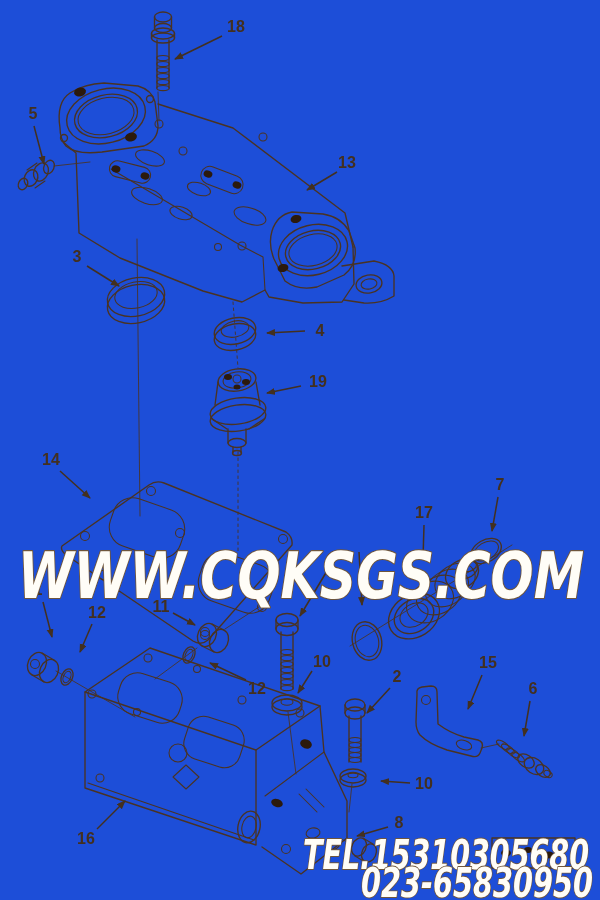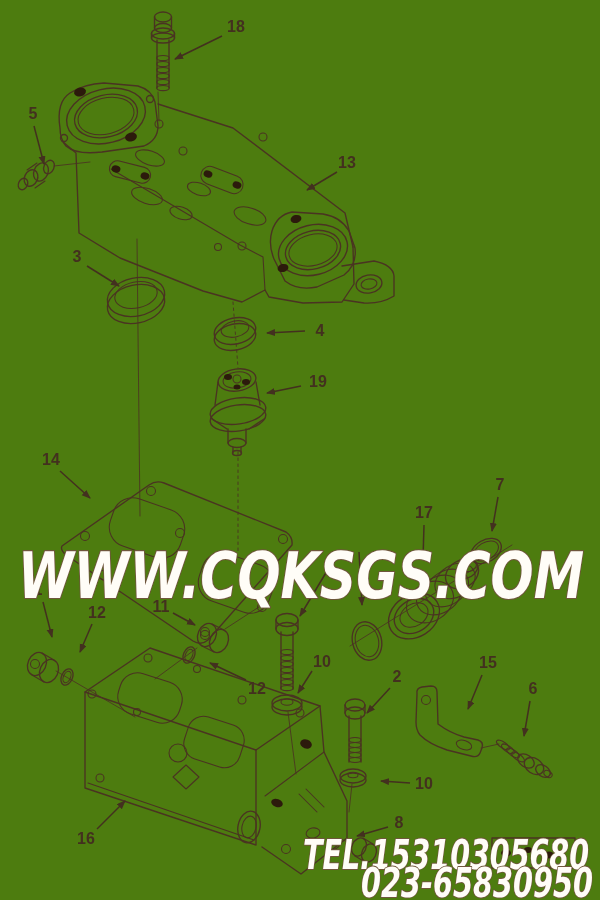--- a/index.html
+++ b/index.html
@@ -1,16 +1,16 @@
 <!DOCTYPE html>
 <html><head>
 <meta charset="utf-8">
 <style>
   html,body{margin:0;padding:0;background:#888;}
-  .page{position:relative;width:600px;height:900px;background:#4d7c0f;overflow:hidden;margin:0 auto;}
+  .page{position:relative;width:600px;height:900px;background:#1d4ed8;overflow:hidden;margin:0 auto;}
   svg{position:absolute;inset:0;display:block;}
   .ln{stroke:#4a3322;fill:none;stroke-width:1.35;stroke-linecap:round;stroke-linejoin:round;}
   .t1{stroke-width:1.05;}
   .t08{stroke-width:0.85;}
   .dash{stroke-dasharray:2.5,3.5;stroke-width:0.9;}
   .dk{fill:#2c1a0c;stroke:none;}
   .callout-label{font-family:"Liberation Sans",sans-serif;font-weight:bold;font-size:16px;fill:#43301f;text-anchor:middle;dominant-baseline:central;}
   .callout-arrow{stroke:#43301f;stroke-width:1.5;fill:none;}
   .wm{font-family:"DejaVu Sans",sans-serif;font-weight:bold;font-style:oblique;fill:#fffdf7;stroke:#6f563c;paint-order:stroke;stroke-linejoin:round;}
   .wm-big{font-size:64px;stroke-width:2.2px;}

